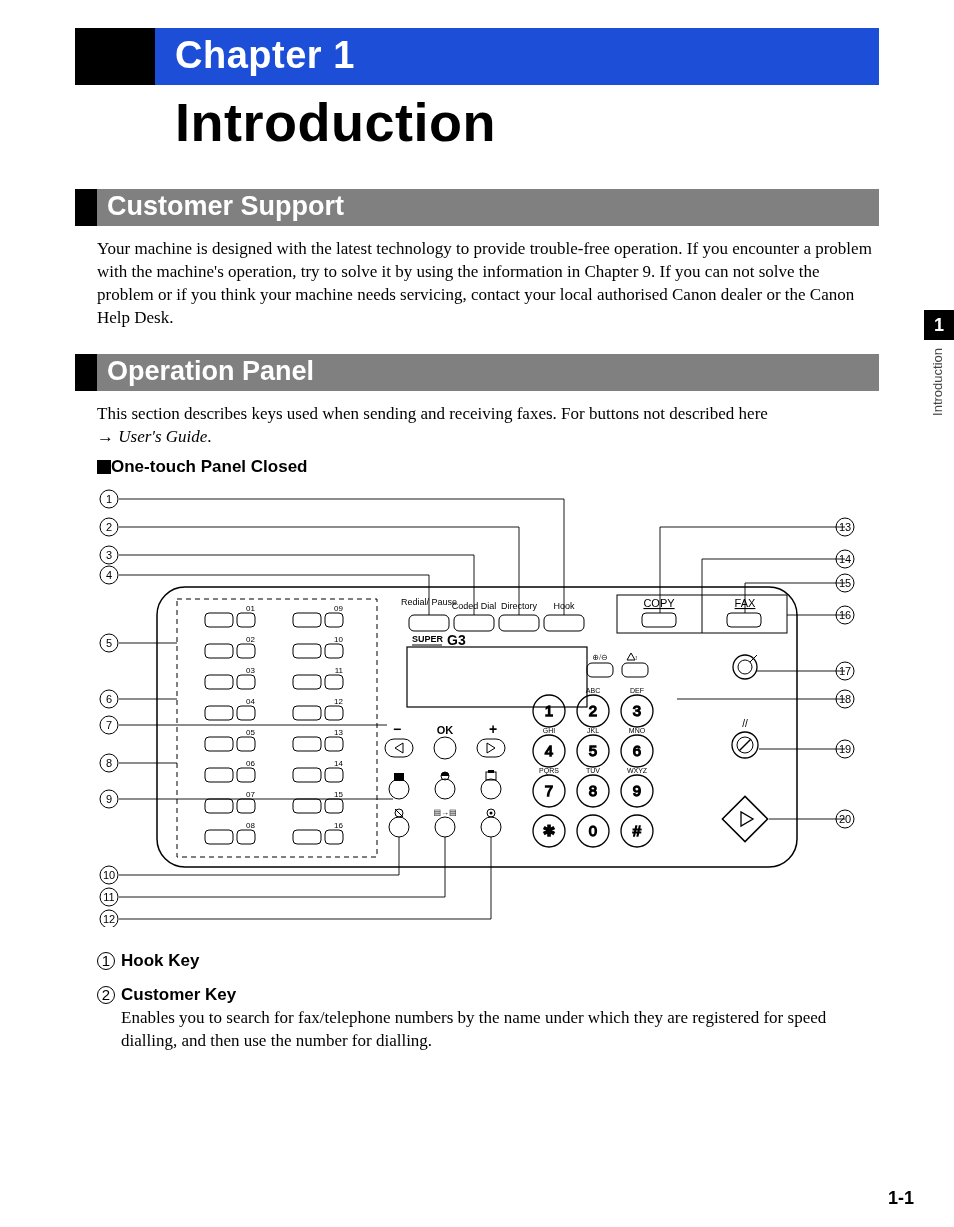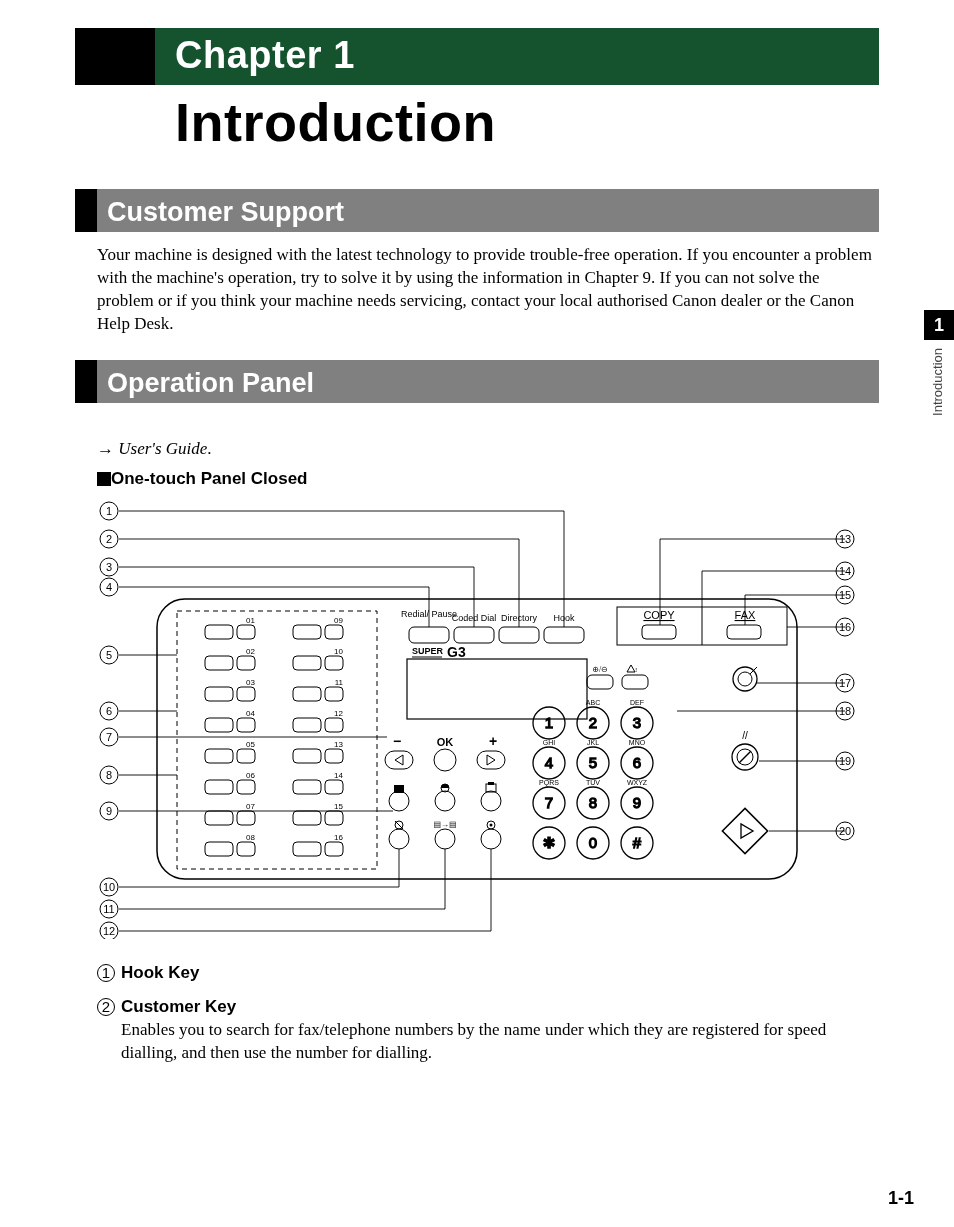--- a/index.html
+++ b/index.html
@@ -22,21 +22,21 @@
     display: flex;
     align-items: stretch;
     margin-bottom: 6px;
   }
   .chapter-tab {
     width: 80px;
     background: #000;
   }
   .chapter-body {
     flex: 1;
-    background: #14532d;
+    background: #1d4ed8;
     color: #fff;
     font-family: Arial, Helvetica, sans-serif;
     font-weight: 900;
     font-size: 38px;
     padding: 6px 0 8px 20px;
     letter-spacing: 0.5px;
   }
   .chapter-title {
     font-family: Arial, Helvetica, sans-serif;
     font-weight: 900;
@@ -56,21 +56,21 @@
     width: 22px;
     background: #000;
   }
   .section-bar {
     flex: 1;
     background: #808080;
     color: #fff;
     font-family: Arial, Helvetica, sans-serif;
     font-weight: 900;
     font-size: 27px;
-    padding: 8px 0 4px 10px;
+    padding: 2px 0 4px 10px;
   }
   .body-text {
     font-size: 17px;
     line-height: 1.35;
     margin: 0 0 24px 22px;
   }
   .body-text-guide {
     font-size: 17px;
     line-height: 1.35;
     margin: 0 0 8px 22px;
@@ -188,21 +188,21 @@
     <div class="section-tab"></div>
     <div class="section-bar">Customer Support</div>
   </div>
   <p class="body-text">Your machine is designed with the latest technology to provide trouble-free operation. If you encounter a problem with the machine's operation, try to solve it by using the information in Chapter 9. If you can not solve the problem or if you think your machine needs servicing, contact your local authorised Canon dealer or the Canon Help Desk.</p>
 
   <div class="section-row">
     <div class="section-tab"></div>
     <div class="section-bar">Operation Panel</div>
   </div>
   <p class="body-text-guide">
-    <br>
+    <span>This section describes keys used when sending and receiving faxes. For buttons not described here</span><br>
     <span class="arrow-guide">→ </span><span class="italic">User's Guide</span><span>.</span>
   </p>
 
   <div class="subhead-row">
     <div class="black-square"></div>
     <div class="subhead">One-touch Panel Closed</div>
   </div>
 
   <div class="diagram-wrap">
     <svg viewBox="0 0 760 440" width="760" height="440">

